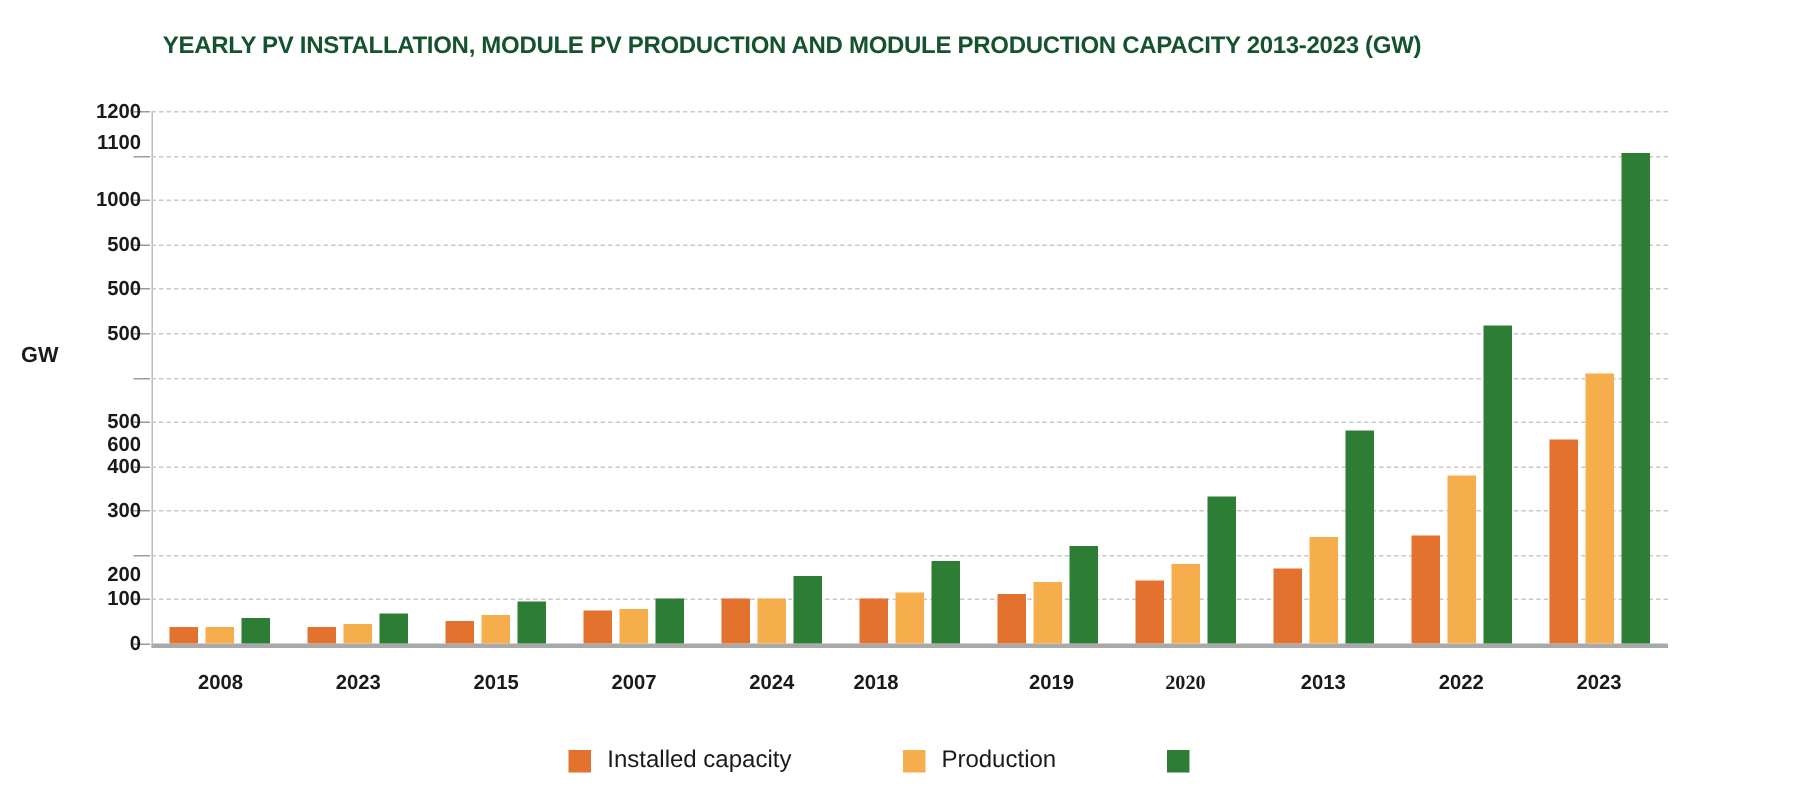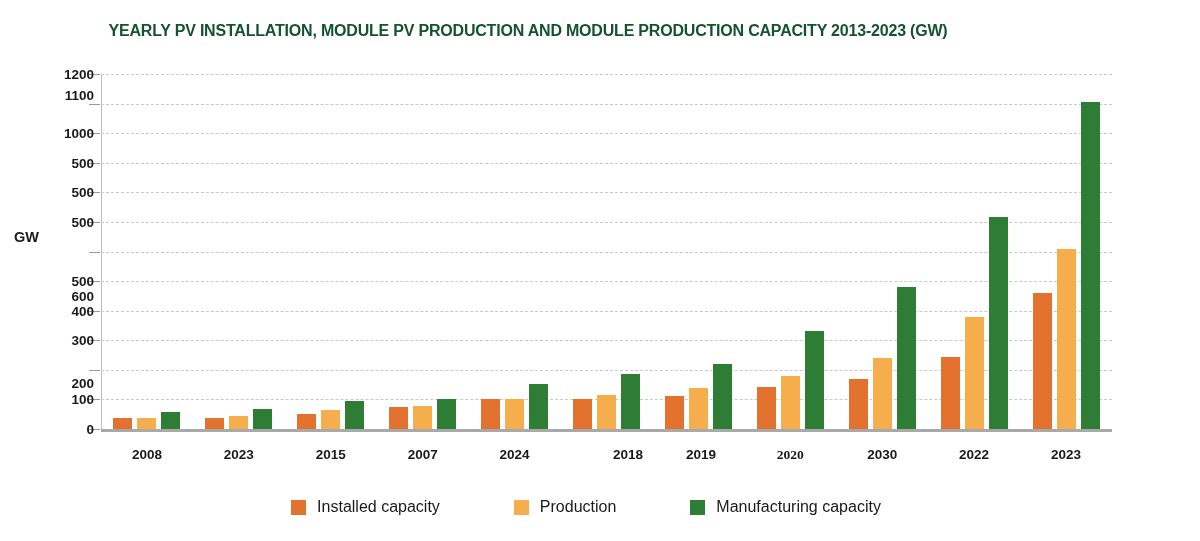--- a/index.html
+++ b/index.html
@@ -269,36 +269,35 @@
         <div class="bar manufacturing" title="Manufacturing capacity 2023: 1105" style="height: 326.896px; background: rgb(46, 125, 52);"></div>
       </div>
     </div>
 
   <div id="xticks">
       <div class="xtick-label" style="left: 86.9545px;">2008</div>
       <div class="xtick-label" style="left: 178.864px;">2023</div>
       <div class="xtick-label" style="left: 270.773px;">2015</div>
       <div class="xtick-label" style="left: 362.682px;">2007</div>
       <div class="xtick-label" style="left: 454.591px;">2024</div>
-      <div class="xtick-label" style="left: 568px;">2018</div>
+      <div class="xtick-label" style="left: 524px;">2018</div>
       <div class="xtick-label" style="left: 641px;">2019</div>
       <div class="xtick-label" style="left: 730.318px; font-family: Liberation Serif, serif;">2020</div>
-      <div class="xtick-label" style="left: 822.227px;">2030</div>
+      <div class="xtick-label" style="left: 822.227px;">2013</div>
       <div class="xtick-label" style="left: 914.136px;">2022</div>
       <div class="xtick-label" style="left: 1006.05px;">2023</div>
     </div>
 
   <div class="legend" id="legend">
       <div class="legend-item">
         <span class="legend-swatch" style="background: rgb(226, 114, 46);"></span>
         <span class="legend-label">Installed capacity</span>
       </div>
       <div class="legend-item">
         <span class="legend-swatch" style="background: rgb(245, 174, 75);"></span>
         <span class="legend-label">Production</span>
       </div>
       <div class="legend-item">
         <span class="legend-swatch" style="background: rgb(46, 125, 52);"></span>
-        <span class="legend-label">Manufacturing capacity</span>
       </div>
     </div>
 
 </div>
 
 </body></html>

